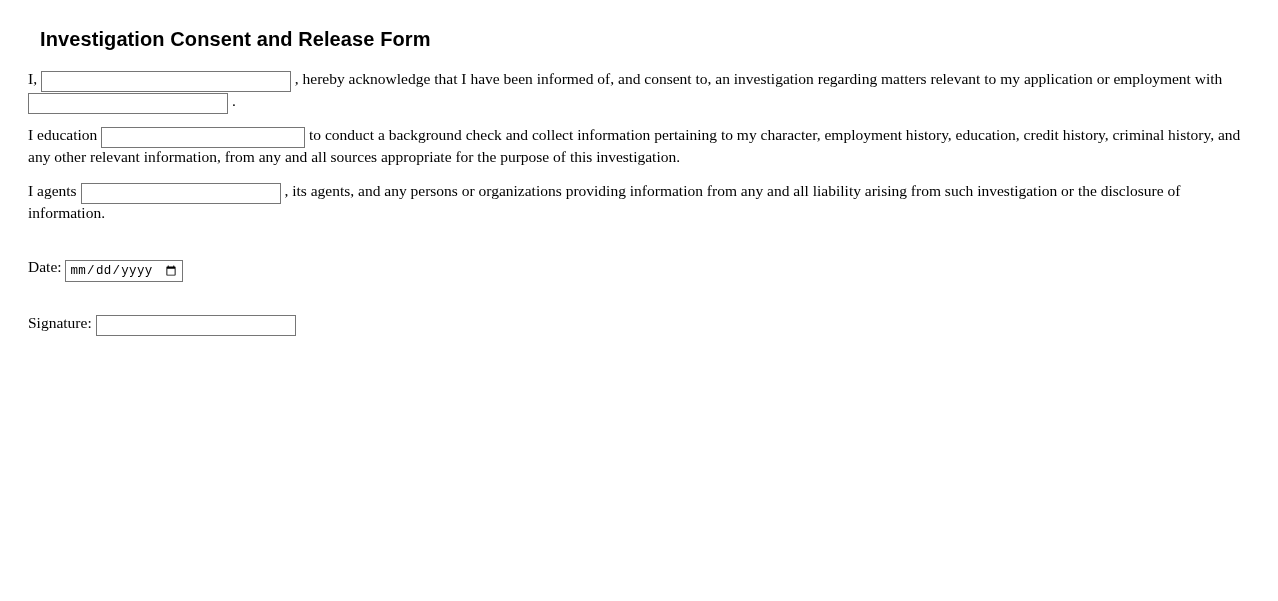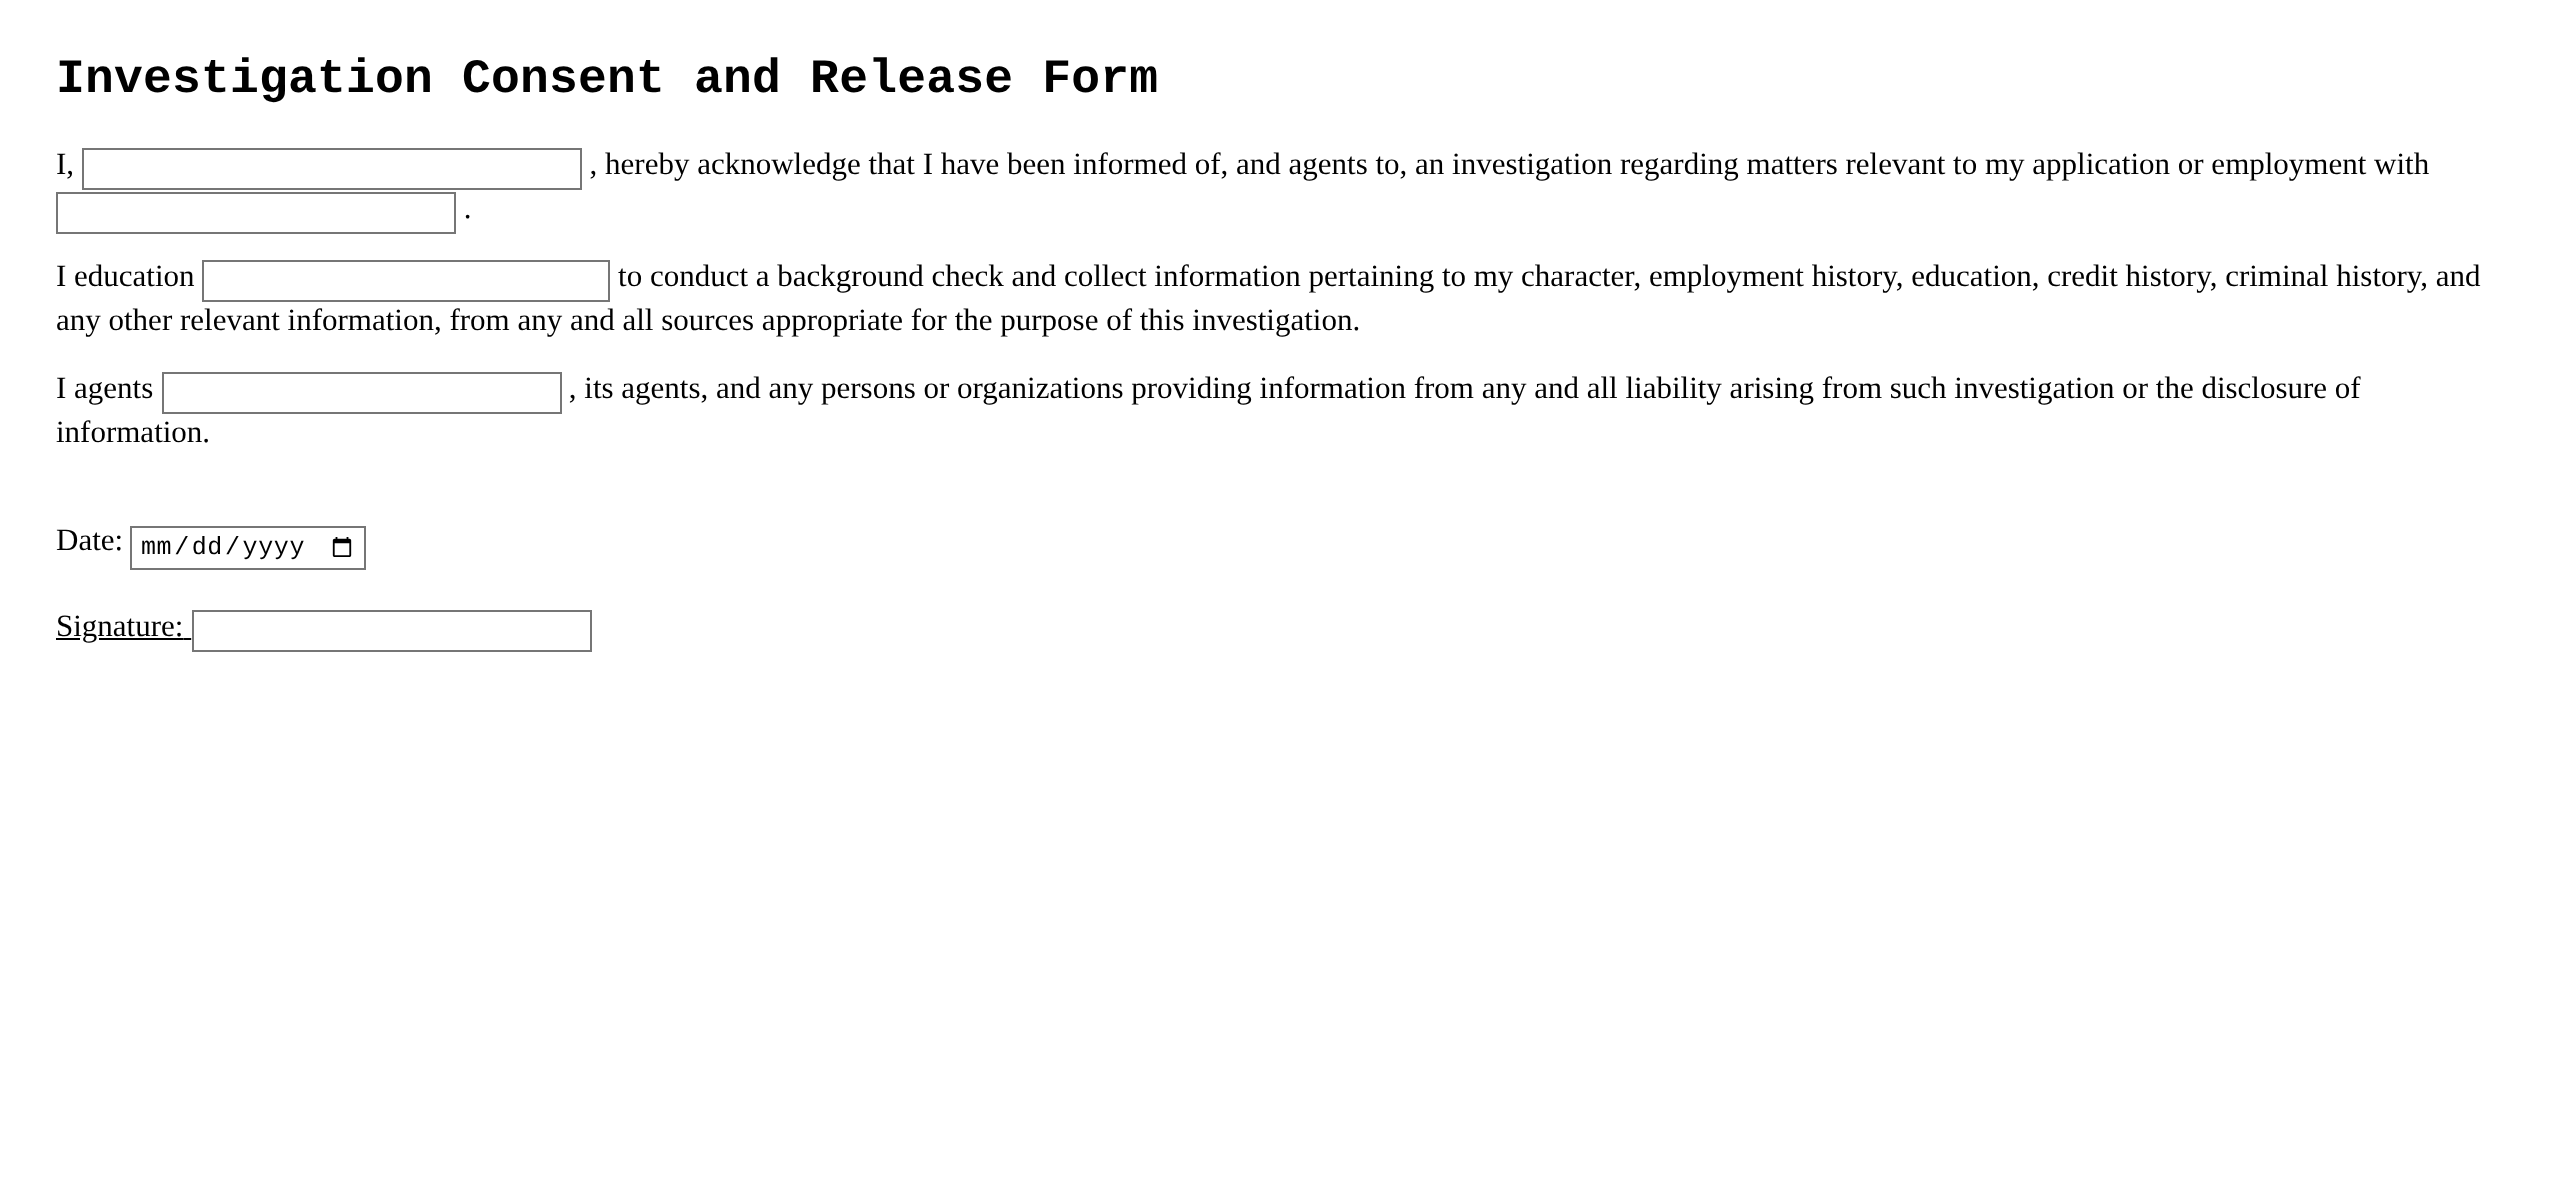--- a/index.html
+++ b/index.html
@@ -13,24 +13,24 @@
     font-family: "Liberation Serif", "DejaVu Serif", serif;
     font-size: 15.5px;
     color: #000000;
     overflow: hidden;
   }
   .page {
     padding: 20px 28px 0 28px;
     box-sizing: border-box;
   }
   h1.form-title {
-    font-family: Liberation Mono, monospace;
-    font-size: 24px;
+    font-family: Liberation Sans, sans-serif;
+    font-size: 20px;
     font-weight: bold;
-    margin: 8px 0 18px 0;
+    margin: 8px 0 18px 12px;
     line-height: 1.1;
     letter-spacing: 0.1px;
   }
   p.para {
     margin: 0 0 12px 0;
     line-height: 1.42;
     max-width: 1224px;
     text-align: left;
   }
   input.txt {
@@ -57,34 +57,34 @@
     font-size: 12.5px;
     width: 118px;
     height: 22px;
     letter-spacing: 0.3px;
   }
   .field-row {
     margin: 0 0 12px 0;
     line-height: 1.42;
   }
   .date-row { margin-top: 32px; }
-  .sig-row { margin-top: 20px; text-decoration: underline; }
+  .sig-row { margin-top: 32px; }
   .label-inline { }
 </style>
 </head>
 <body>
 
 <div class="page">
 
   <h1 class="form-title">Investigation Consent and Release Form</h1>
 
   <p class="para">
     <span>I,</span>
     <input class="txt name-field" type="text" placeholder="" style="">
-    <span>, hereby acknowledge that I have been informed of, and agents to, an investigation regarding matters relevant to my application or employment with</span>
+    <span>, hereby acknowledge that I have been informed of, and consent to, an investigation regarding matters relevant to my application or employment with</span>
     <input class="txt with-field" type="text" placeholder="" style="">
     <span>.</span>
   </p>
 
   <p class="para">
     <span>I education</span>
     <input class="txt authorize-field" type="text" placeholder="" style="">
     <span>to conduct a background check and collect information pertaining to my character, employment history, education, credit history, criminal history, and any other relevant information, from any and all sources appropriate for the purpose of this investigation.</span>
   </p>
 

